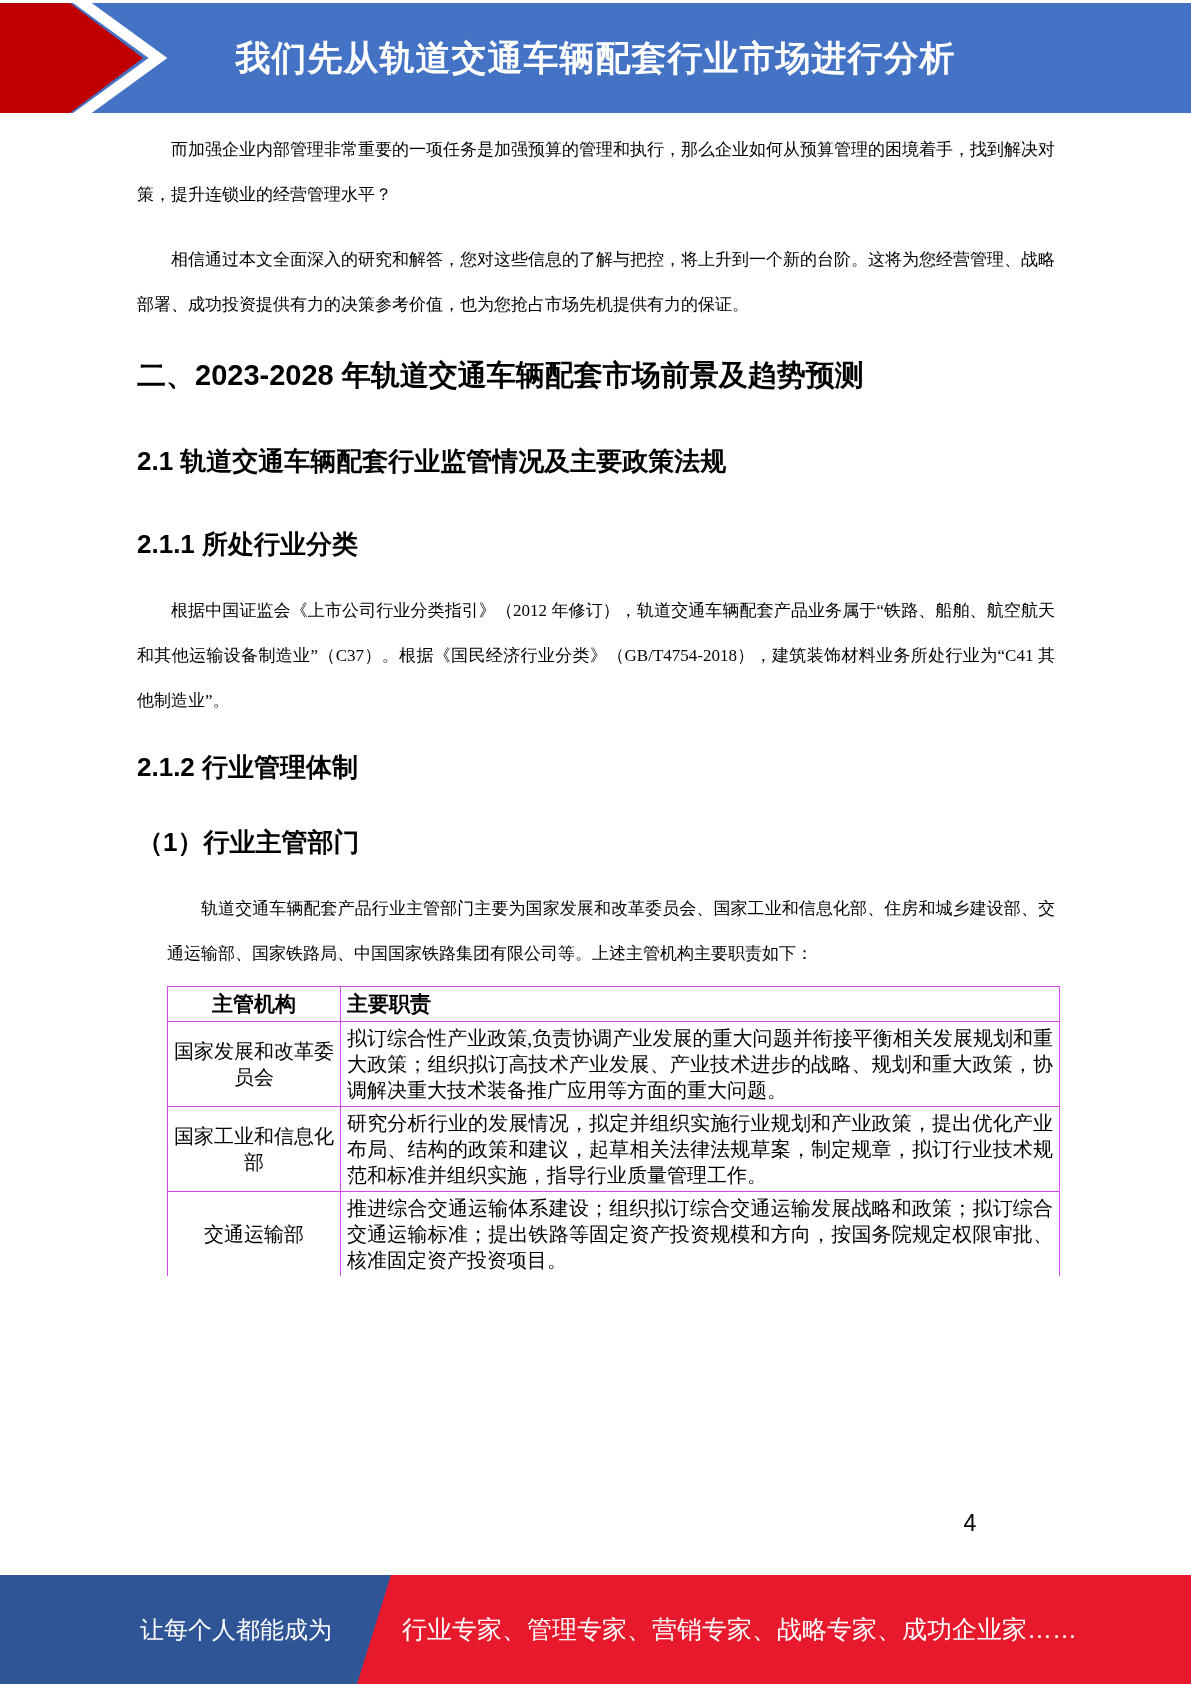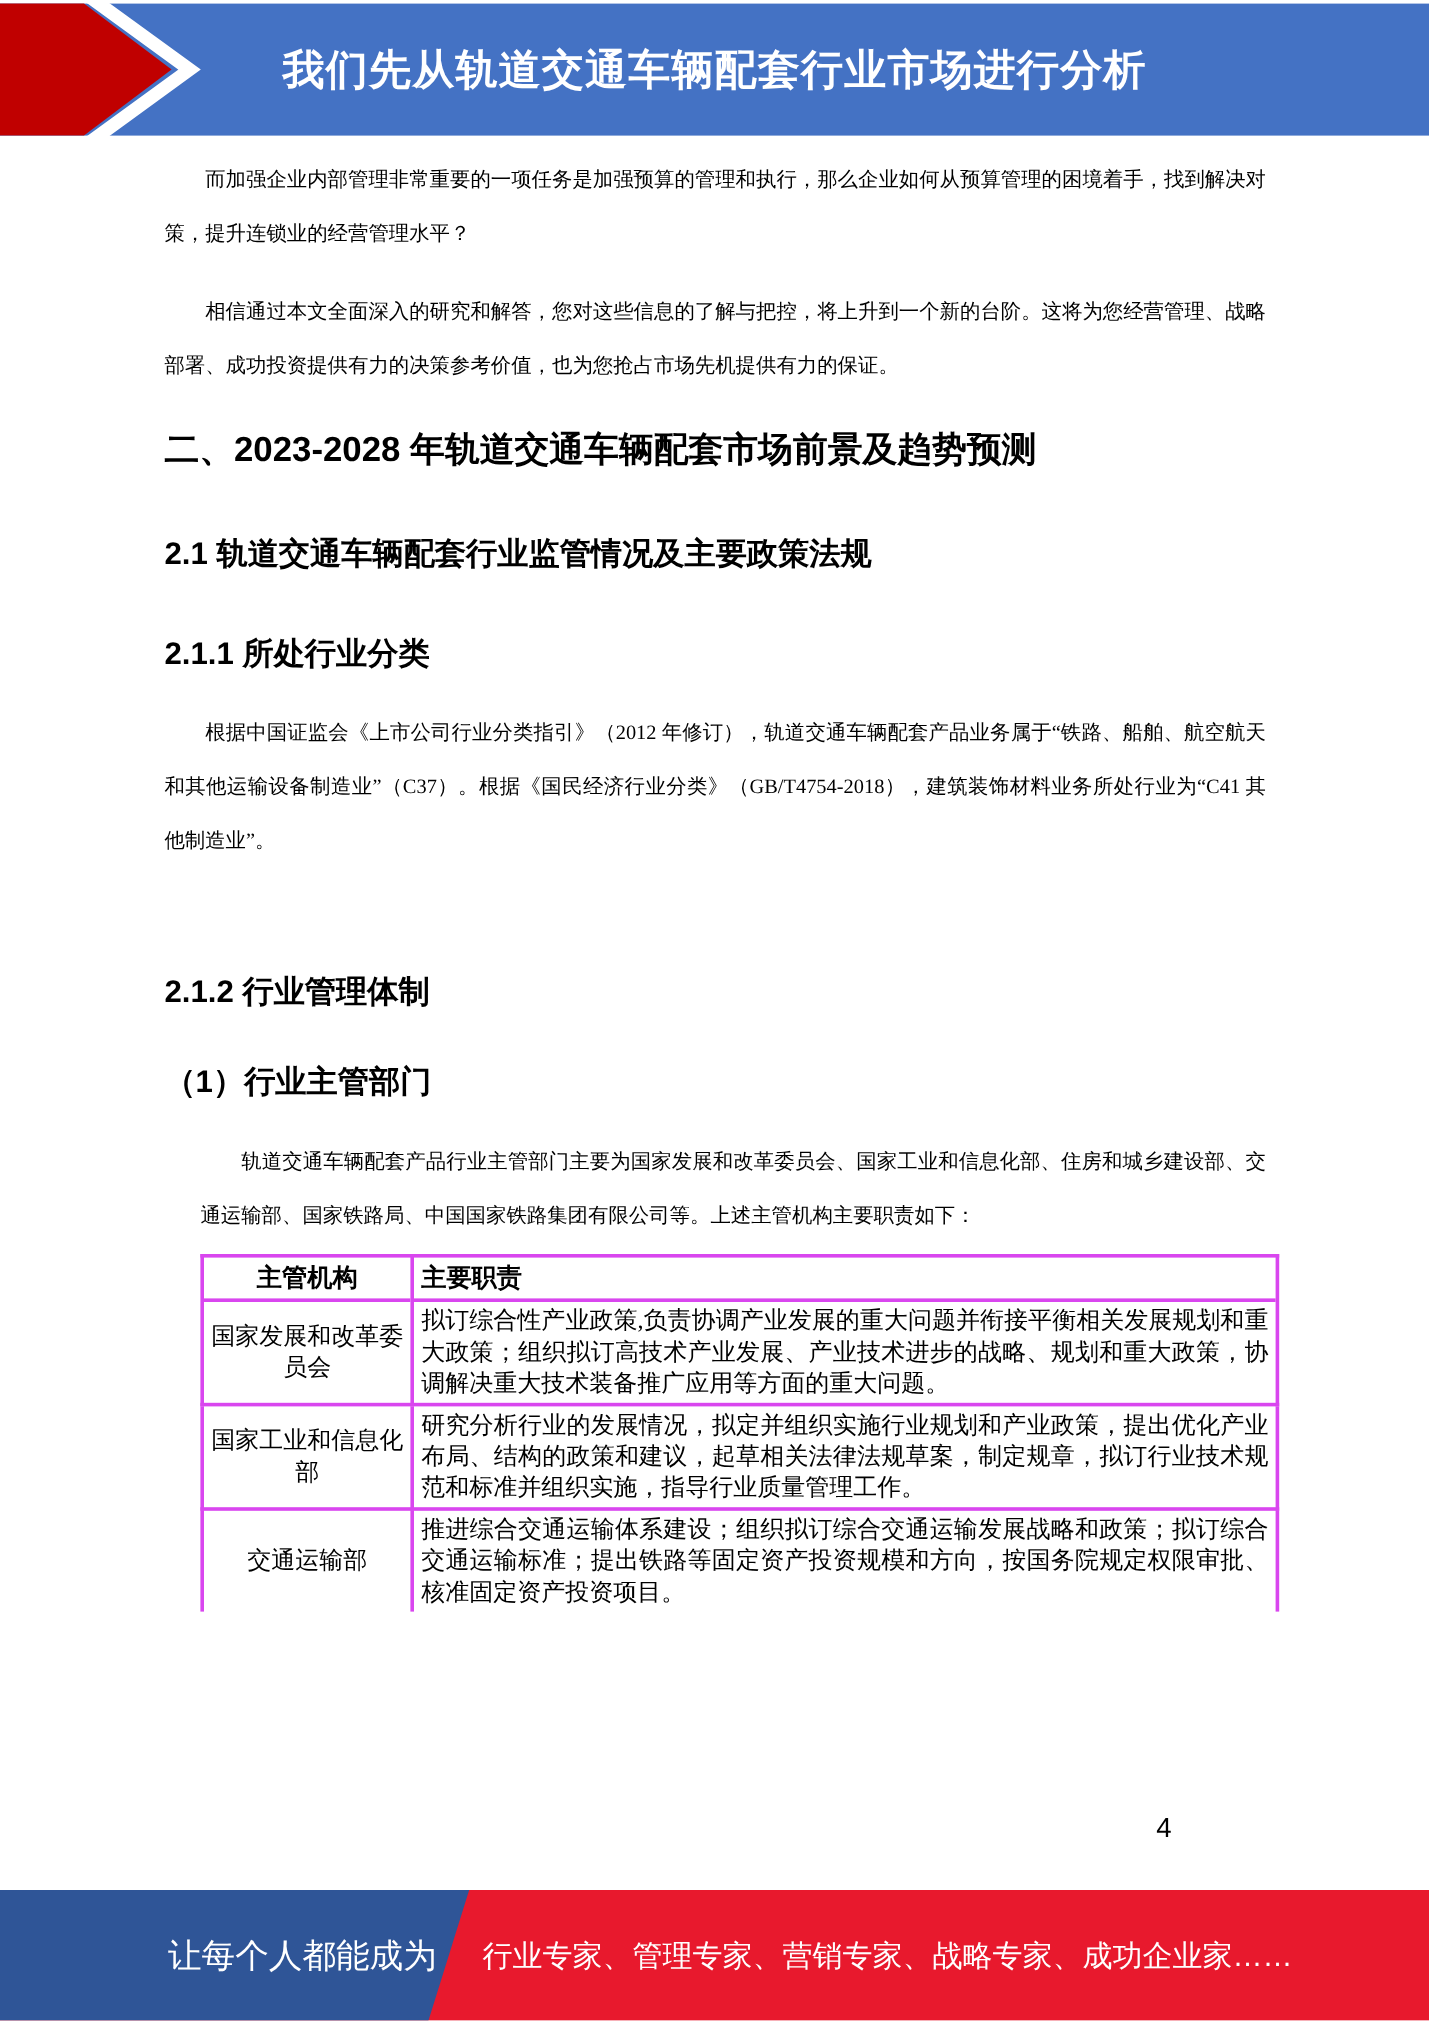--- a/index.html
+++ b/index.html
@@ -25,48 +25,48 @@
     margin:0; font-size:17px; line-height:45px; text-align:justify;
     text-indent:2em; font-family:"Liberation Serif", serif;
   }
   .mt-p1 { margin-top:14px; }
   .mt-p  { margin-top:20px; }
   h2,h3,h4,h5 { margin:0; font-family:"Liberation Sans", sans-serif; font-weight:bold; line-height:1.25; color:#000; white-space:nowrap; }
   .h-main { font-size:29px; margin-top:30px; }
   .h-sub  { font-size:26px; margin-top:52px; }
   .h-sub3 { font-size:26px; margin-top:50px; }
   .mt-p4  { margin-top:28px; }
-  .h-sub4 { font-size:26px; margin-top:87px; }
+  .h-sub4 { font-size:26px; margin-top:28px; }
   .h-par  { font-size:26px; margin-top:42px; }
   .mt-p5  { margin-top:28px;margin-left:30px; }
 
   
   .gov-table {
     margin-top:10px; margin-left:30px; width:866px;
     border-collapse:collapse; table-layout:fixed;
     font-size:20px; line-height:26px; font-family:"Liberation Serif", serif;
   }
-  .gov-table th, .gov-table td { border:3px solid #d946ef; padding:3px 6px; vertical-align:middle; }
+  .gov-table th, .gov-table td { border:1px solid #d946ef; padding:3px 6px; vertical-align:middle; }
   .gov-table th { font-weight:bold; text-align:center; font-size:21px; padding:4px 6px; }
   .gov-table .col-org { width:160px; text-align:center; }
   .gov-table .col-duty { width:706px; text-align:justify; }
   .gov-table tr:last-child th, .gov-table tr:last-child td { border-bottom:0; }
 
   
   .page-number {
     position:absolute; top:1510px; left:940px; width:60px; text-align:center;
     font-size:23px; font-family:"Liberation Sans", sans-serif; color:#000;
   }
 
   
   .footer-banner { position:absolute; top:1575px; left:0; width:1191px; height:109px; }
   .footer-banner svg { position:absolute; top:0; left:0; }
   .footer-left-text {
     position:absolute; left:140px; top:0; height:109px; display:flex; align-items:center;
-    color:#fff; font-family:"Liberation Sans", sans-serif; font-size:28px; white-space:nowrap;
+    color:#fff; font-family:"Liberation Sans", sans-serif; font-size:24px; white-space:nowrap;
   }
   .footer-right-text {
     position:absolute; left:402px; top:0; height:109px; display:flex; align-items:center;
     color:#fff; font-family:"Liberation Sans", sans-serif; font-size:25px; white-space:nowrap;
   }
 </style>
 </head>
 <body>
 
 <div class="page">

